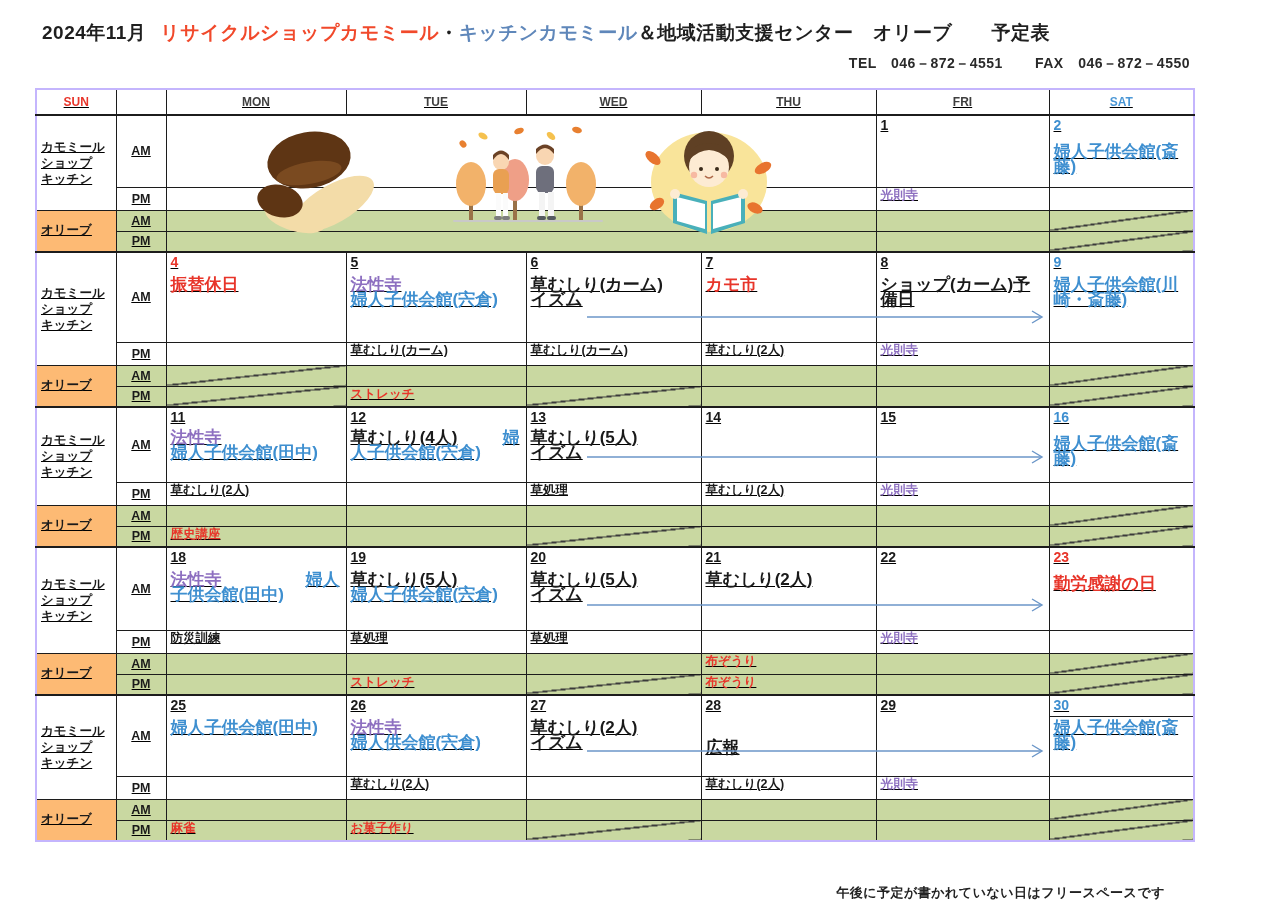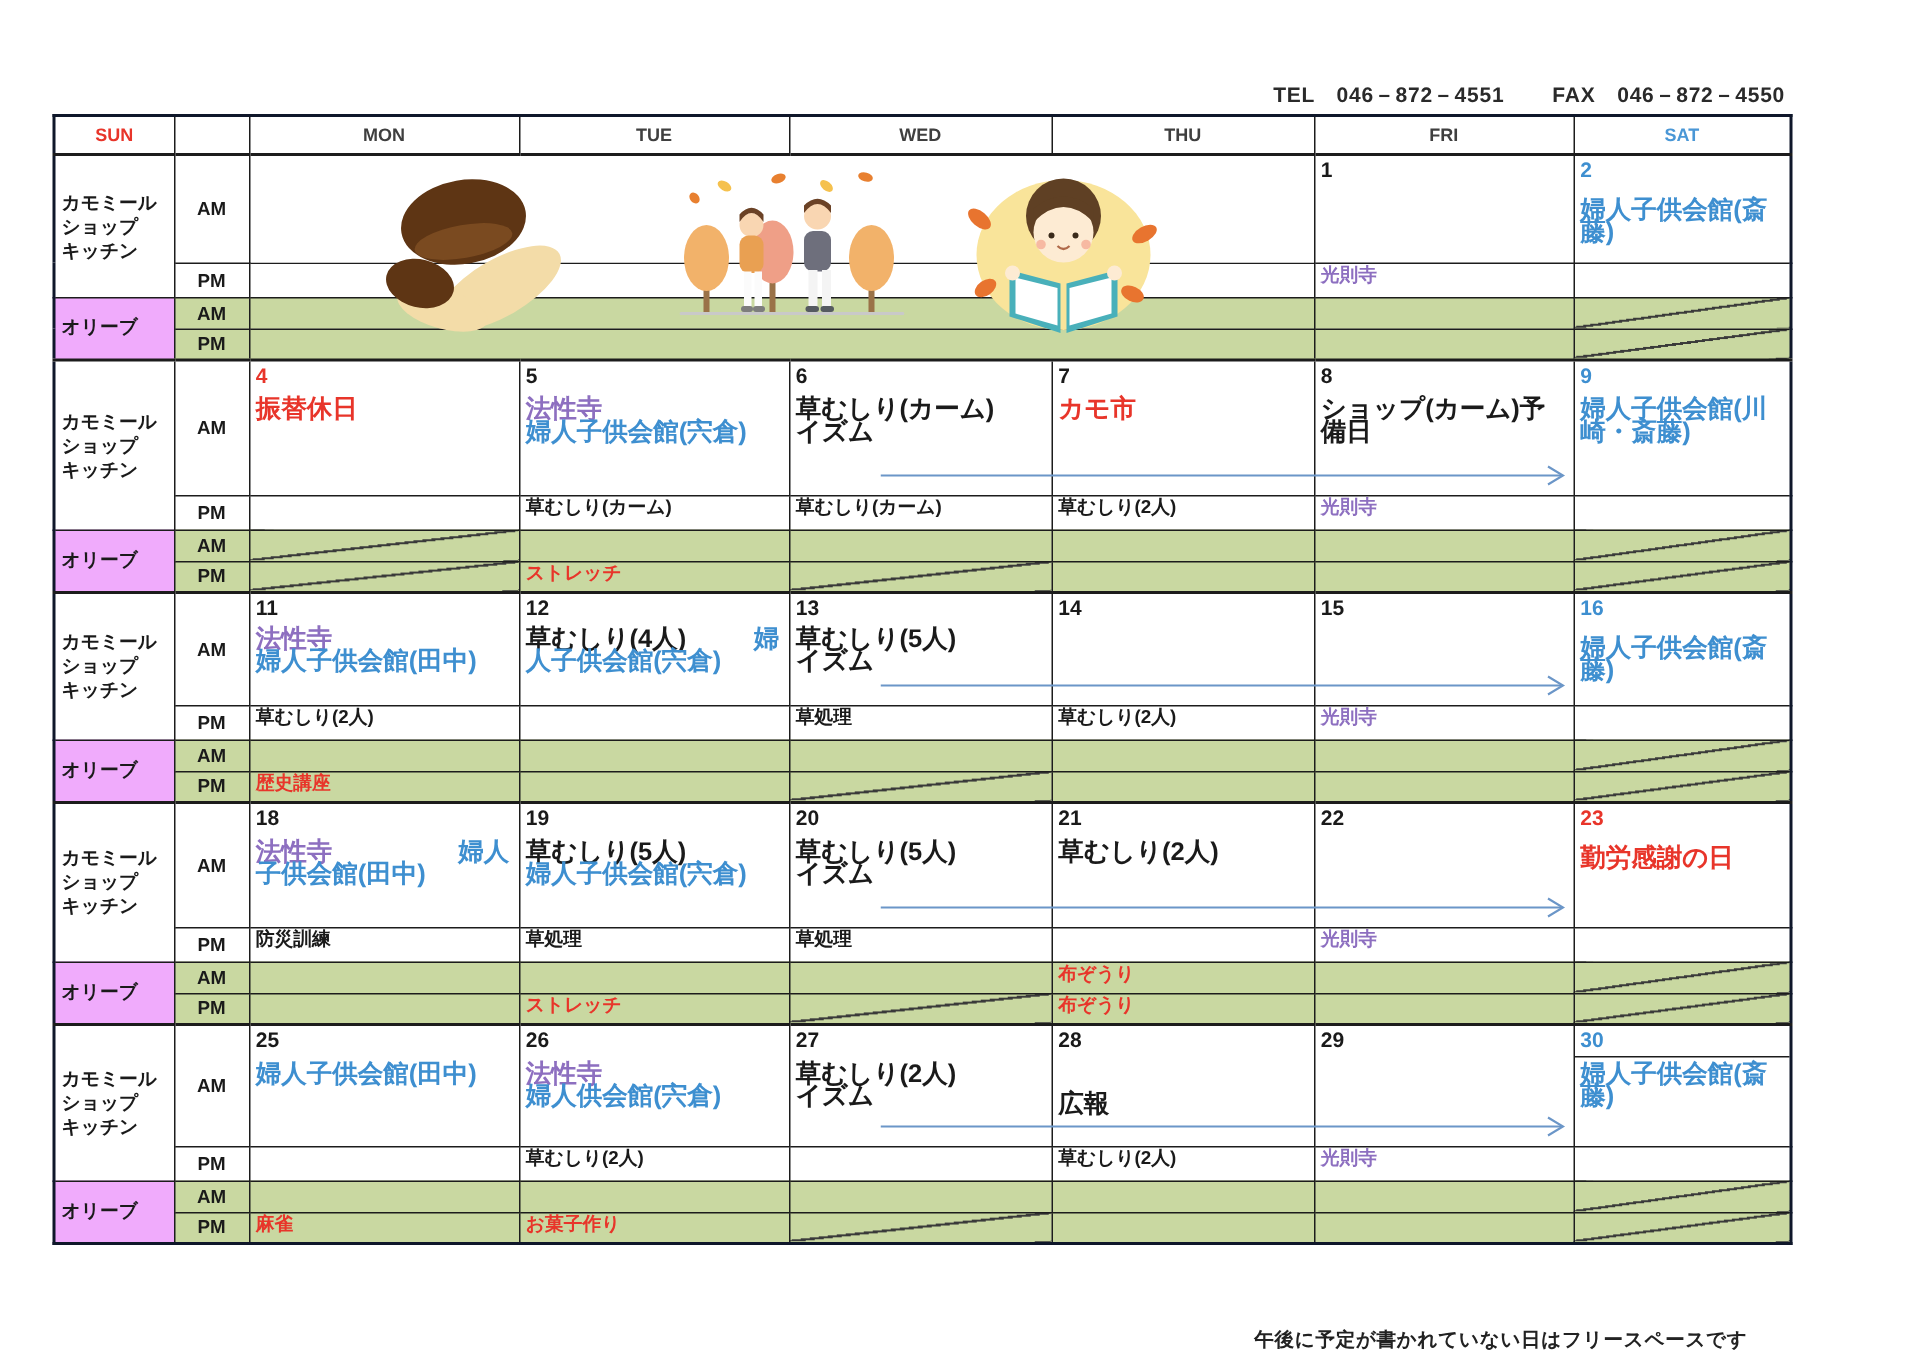--- a/index.html
+++ b/index.html
@@ -20,23 +20,23 @@
   .t-orange{color:#f1492b;}
   .t-blue{color:#5f87ba;}
   .contact{
     position:absolute;top:55px;right:90px;
     font-size:14px;font-weight:bold;color:#2a2a2a;
     white-space:nowrap;letter-spacing:0.5px;
   }
   .contact .gap{display:inline-block;width:32px;}
   
   table#cal{
-    position:absolute;left:35px;top:76px;
+    position:absolute;left:35px;top:88px;
     border-collapse:collapse;table-layout:fixed;
-    width:1158px;border:2px solid #0f172a;
+    width:1158px;border:2px solid #c4b5fd;text-decoration:underline;
   }
   #cal th,#cal td{
     border:1px solid #1c1c1c;
     padding:0 4px;vertical-align:top;
     font-weight:bold;font-size:12.5px;color:#1a1a1a;
     overflow:visible;
   }
   #cal tr.hdr th{
     height:24px;vertical-align:middle;text-align:center;
     font-size:12px;color:#3f3f3f;background:#ffffff;
@@ -45,21 +45,21 @@
   #cal tr.wk-top td, #cal tr.wk-top th{border-top:2px solid #1c1c1c;}
   .hdr-red{color:#e8352a !important;}
   .hdr-blue{color:#4a97d6 !important;}
   
   .cam-label{
     vertical-align:middle !important;text-align:left;
     color:#ed4a33;font-size:12.5px;line-height:16px;background:#ffffff;
   }
   .olive-label{
     vertical-align:middle !important;text-align:left;
-    color:#33491d;font-size:13px;background:#f0abfc;
+    color:#33491d;font-size:13px;background:#fdba74;
   }
   .ampm{
     vertical-align:middle !important;text-align:center;
     color:#ed4a33;font-size:12.5px;background:#ffffff;
   }
   .ampm.g{background:#c9d8a1;}
   
   .day-num{font-size:14px;line-height:17px;padding-top:1px;}
   .num-red{color:#e8352a;}
   .num-blue{color:#3e8fd0;}
@@ -90,20 +90,23 @@
     position:absolute;top:884px;left:35px;width:1130px;
     text-align:right;font-size:13px;font-weight:bold;color:#222;
     letter-spacing:0.5px;
   }
 </style>
 </head>
 <body>
 
 <div class="page">
 
+  <div class="title">
+    <span class="t-month">2024年11月</span><span class="t-orange">リサイクルショップカモミール</span><span>・</span><span class="t-blue">キッチンカモミール</span><span>＆地域活動支援センター　オリーブ　　予定表</span>
+  </div>
 
   <div class="contact">
     <span>TEL　046－872－4551</span><span class="gap"></span><span>FAX　046－872－4550</span>
   </div>
 
   <table id="cal">
     <colgroup>
       <col style="width:80px">
         <col style="width:50px">
         <col style="width:180px">

